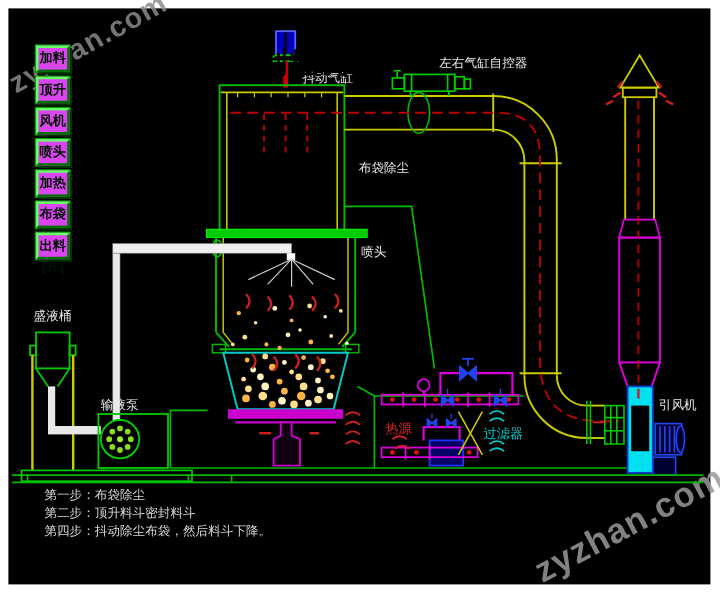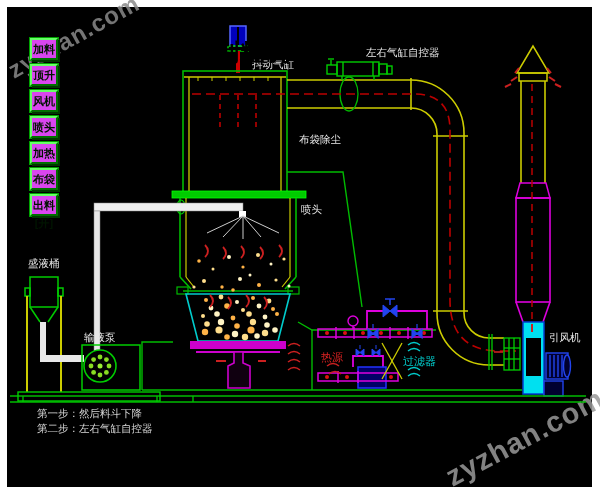--- a/index.html
+++ b/index.html
@@ -33,22 +33,23 @@
 
 <button class="btn" style="top:38px">加料[开]</button>
 <button class="btn" style="top:64px">顶升[开]</button>
 <button class="btn" style="top:90px">风机[开]</button>
 <button class="btn" style="top:116px">喷头[开]</button>
 <button class="btn" style="top:142px">加热[开]</button>
 <button class="btn" style="top:168px">布袋除尘</button>
 <button class="btn" style="top:194px">出料[开]</button>
 
 <div class="steps">
-  <div>第一步：然后料斗下降</div>
-  <div>第二步：左右气缸自控器</div>
+  <div>第一步：布袋除尘</div>
+  <div>第二步：顶升料斗密封料斗</div>
+  <div>第四步：抖动除尘布袋，然后料斗下降。</div>
 </div>
 
 <svg width="600" height="500" viewBox="0 0 600 500">
 
   <g>
     <rect x="230" y="26" width="16" height="20" fill="#0000bb" stroke="#5566ff" stroke-width="1.5"></rect>
     <line x1="238" y1="27" x2="238" y2="45" stroke="#000" stroke-width="2"></line>
     <rect x="228" y="46" width="20" height="5" fill="none" stroke="#00cc00" stroke-width="1.5"></rect>
     <rect x="236" y="51" width="4" height="22" fill="#cc0000"></rect>
   </g>

